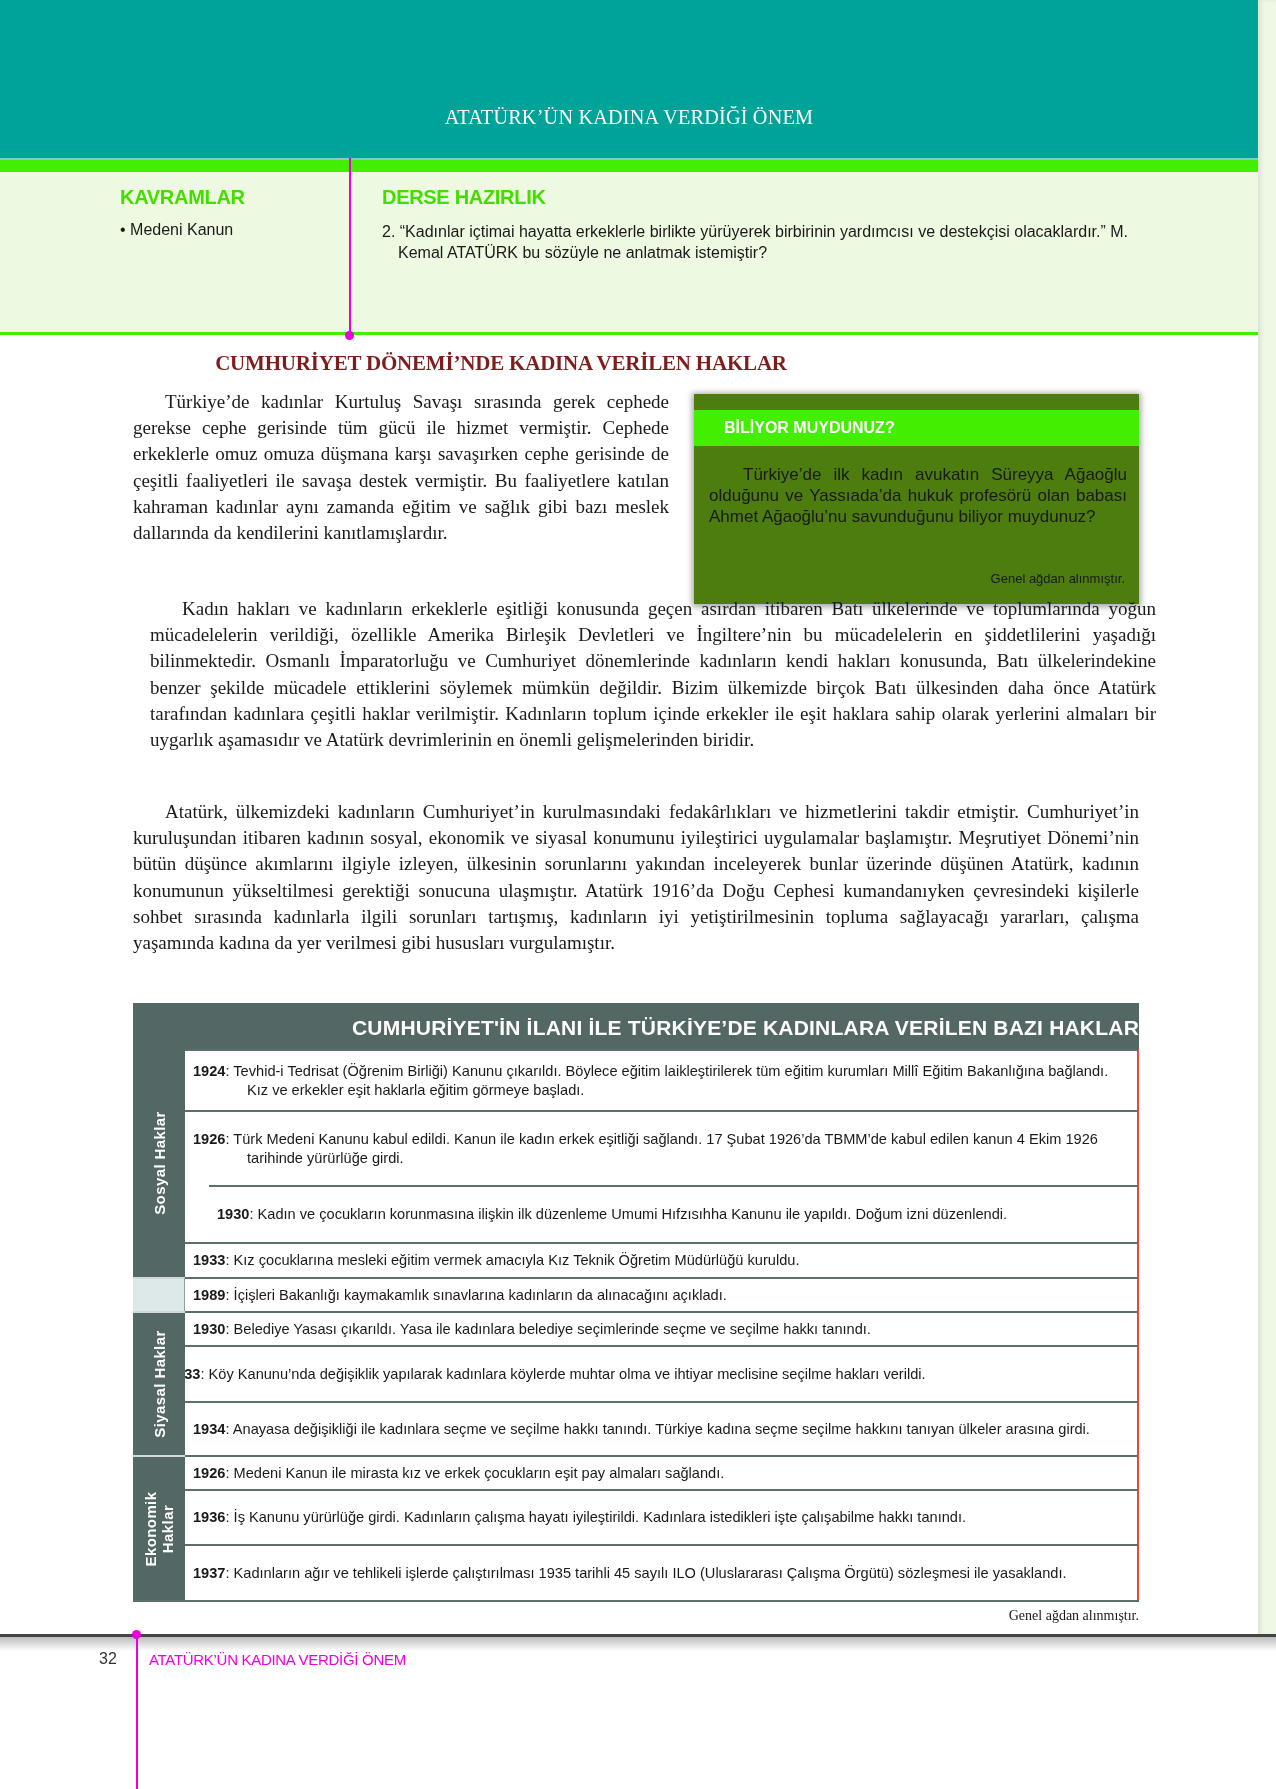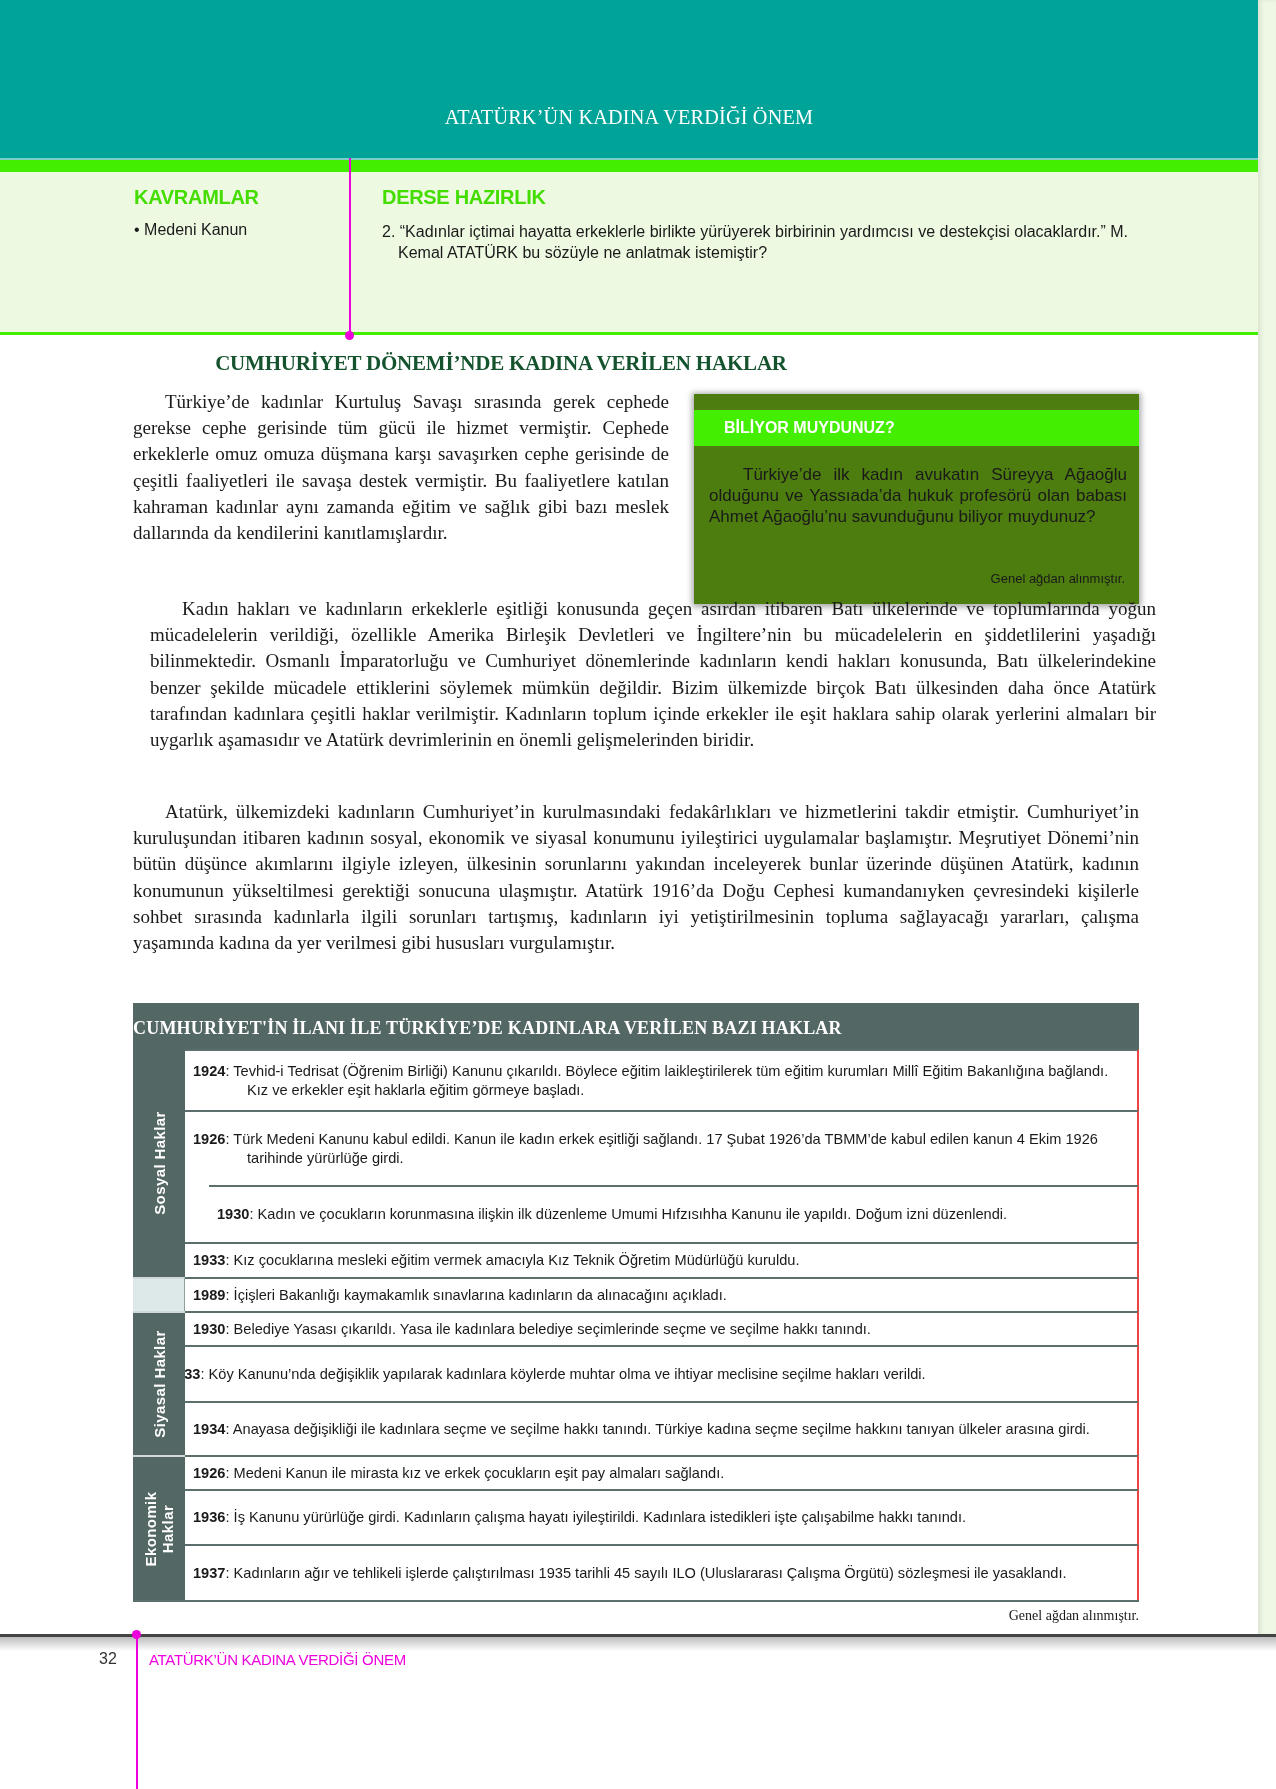--- a/index.html
+++ b/index.html
@@ -14,48 +14,48 @@
   .header-band .title { position: absolute; left: 0; right: 0; top: 104px; text-align: center; color: #ffffff; font-family: "Liberation Serif", serif; font-size: 22px; letter-spacing: 0.2px; transform: scaleX(0.92); }
   .header-line { position: absolute; left: 0; top: 158px; width: 1258px; height: 2px; background: #7ccfc8; }
   .green-bar { position: absolute; left: 0; top: 160px; width: 1258px; height: 12px; background: #44ee00; }
 
   
   .prep-panel { position: absolute; left: 0; top: 172px; width: 1258px; height: 160px; background: #eef9e2; }
   .prep-bottom-line { position: absolute; left: 0; top: 332px; width: 1258px; height: 3px; background: #44ee00; }
   .magenta-vline { position: absolute; left: 349px; top: 158px; width: 2px; height: 178px; background: #ee00dd; }
   .magenta-dot { position: absolute; left: 345px; top: 331px; width: 9px; height: 9px; border-radius: 50%; background: #ee00dd; }
 
-  .kavramlar { position: absolute; left: 134px; top: 186px; }
+  .kavramlar { position: absolute; left: 120px; top: 186px; }
   .section-label { font-family: "Liberation Sans", sans-serif; font-weight: bold; color: #44dd00; font-size: 20px; letter-spacing: -0.3px; }
   .kavramlar .item { font-family: "Liberation Sans", sans-serif; font-size: 16px; margin-top: 12px; color: #1a1a1a; }
 
   .derse { position: absolute; left: 382px; top: 186px; width: 790px; }
   .derse ol { list-style: none; margin-top: 12px; font-family: "Liberation Sans", sans-serif; font-size: 16px; line-height: 21px; }
   .derse li { padding-left: 16px; text-indent: -16px; margin-bottom: 6px; }
 
   
-  .main-heading { position: absolute; left: 0; width: 1002px; top: 351px; text-align: center; font-family: "Liberation Serif", serif; font-weight: bold; font-size: 21px; color: #14532d; letter-spacing: -0.2px; }
+  .main-heading { position: absolute; left: 0; width: 1002px; top: 351px; text-align: center; font-family: "Liberation Serif", serif; font-weight: bold; font-size: 21px; color: #7f1d1d; letter-spacing: -0.2px; }
 
   
   .para { position: absolute; font-family: "Liberation Serif", serif; font-size: 19px; line-height: 26.2px; color: #1a1a1a; text-align: justify; }
   .para .indent { display: inline-block; width: 32px; }
   .p1 { left: 133px; top: 389px; width: 536px; }
   .p2 { left: 133px; top: 596px; width: 1006px; margin-left: 17px; }
   .p3 { left: 133px; top: 799px; width: 1006px; }
 
   
   .info-box { position: absolute; left: 694px; top: 394px; width: 445px; height: 210px; background: #4d7c0f; box-shadow: 0 1px 6px 2px rgba(0,0,0,0.35); }
   .info-box .info-title { position: absolute; left: 0; top: 16px; width: 445px; height: 36px; background: #44ee00; color: #ffffff; font-family: "Liberation Sans", sans-serif; font-weight: bold; font-size: 16px; line-height: 36px; padding-left: 30px; }
   .info-box .info-text { position: absolute; left: 15px; top: 70px; width: 418px; font-family: "Liberation Sans", sans-serif; font-size: 17px; line-height: 21px; text-align: justify; color: #1a1a1a; }
   .info-box .info-text .indent { display: inline-block; width: 34px; }
   .info-box .info-source { position: absolute; right: 14px; top: 177px; font-family: "Liberation Sans", sans-serif; font-size: 13px; color: #1a1a1a; }
 
   
   .rights-table { position: absolute; left: 133px; top: 1003px; width: 1006px; }
-  .rt-header { height: 46px; background: #536764; color: #ffffff; font-family: Liberation Serif, serif; font-weight: bold; font-size: 18px; text-align: left; line-height: 50px; letter-spacing: 0.2px; }
+  .rt-header { height: 46px; background: #536764; color: #ffffff; font-family: Liberation Sans, sans-serif; font-weight: bold; font-size: 21px; text-align: right; line-height: 50px; letter-spacing: 0.2px; }
   .rt-body { display: flex; flex-direction: column; border-bottom: 2px solid #5b6f6c; }
   .rt-group { display: flex; }
   .rt-cat { width: 52px; flex-shrink: 0; background: #536764; position: relative; border-top: 2px solid #cfdad8; }
   .rt-cat.empty { background: #dce9e8; border-right: 1px solid #8da09d; }
   .rt-cat .cat-label { position: absolute; left: 50%; top: 50%; transform: translate(-50%, -50%) rotate(-90deg); color: #ffffff; font-family: "Liberation Sans", sans-serif; font-weight: bold; font-size: 15px; line-height: 17px; text-align: center; white-space: nowrap; letter-spacing: 0.4px; }
   .rt-rows { flex: 1; display: flex; flex-direction: column; }
   .rt-row { border-top: 2px solid #5b6f6c; border-right: 2px solid #ef4444; padding: 0 20px 0 62px; text-indent: -54px; font-family: "Liberation Sans", sans-serif; font-size: 14.6px; line-height: 19px; color: #1a1a1a; display: flex; align-items: center; transform-origin: left; }
   .rt-row .row-inner { display: block; padding-left: 0; }
   .rt-row .year { font-weight: bold; }
   .rt-source { position: absolute; right: 0; top: 1608px; font-family: "Liberation Serif", serif; font-size: 14px; color: #1a1a1a; }

